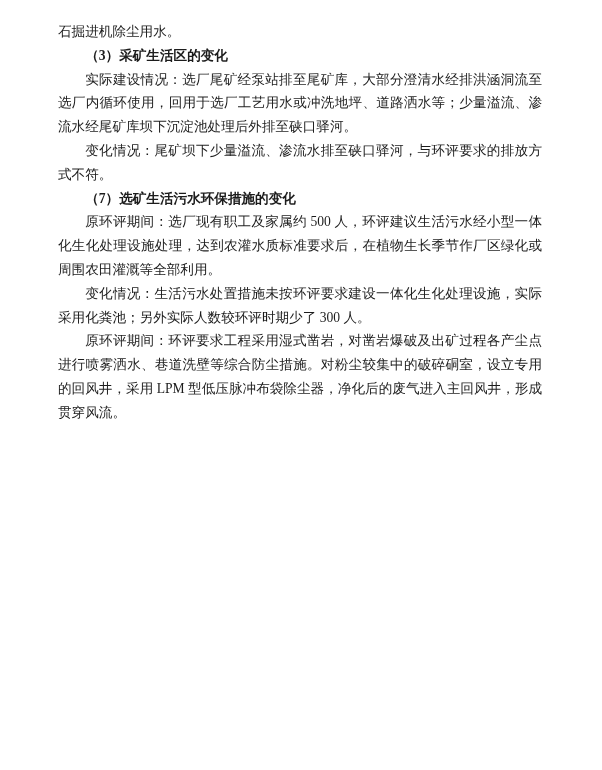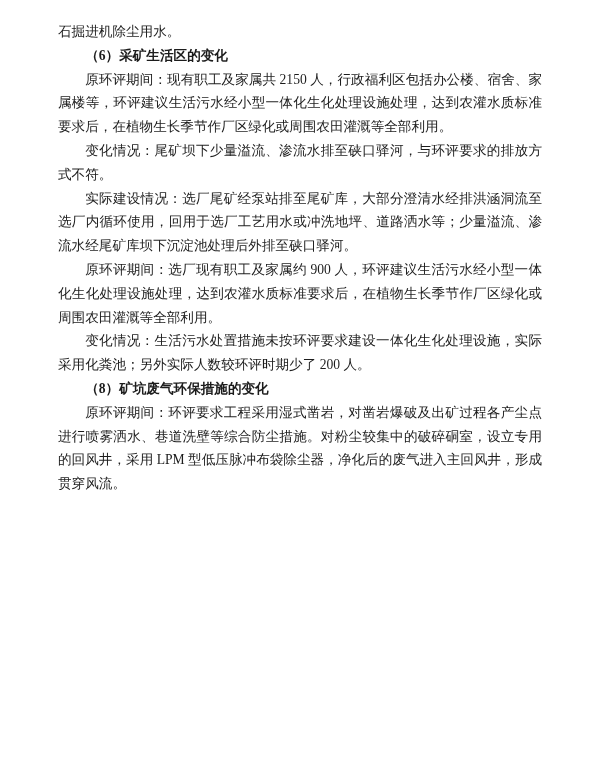--- a/index.html
+++ b/index.html
@@ -51,23 +51,22 @@
     line-height: 14px;
     color: #1c1c1c;
   }
 </style>
 </head>
 <body>
 
 <div class="page">
   <div class="content">
       <p class="continuation">石掘进机除尘用水。</p>
-      <p class="heading">（6）采矿生活区的变化</p>
-      <p class="body">原环评期间：现有职工及家属共 2150 人，行政福利区包括办公楼、宿舍、家属楼等，环评建议生活污水经小型一体化生化处理设施处理，达到农灌水质标准要求后，在植物生长季节作厂区绿化或周围农田灌溉等全部利用。</p>
+      <p class="heading">（3）采矿生活区的变化</p>
+      <p class="body">实际建设情况：选厂尾矿经泵站排至尾矿库，大部分澄清水经排洪涵洞流至选厂内循环使用，回用于选厂工艺用水或冲洗地坪、道路洒水等；少量溢流、渗流水经尾矿库坝下沉淀池处理后外排至硖口驿河。</p>
       <p class="body">变化情况：尾矿坝下少量溢流、渗流水排至硖口驿河，与环评要求的排放方式不符。</p>
-      <p class="body">实际建设情况：选厂尾矿经泵站排至尾矿库，大部分澄清水经排洪涵洞流至选厂内循环使用，回用于选厂工艺用水或冲洗地坪、道路洒水等；少量溢流、渗流水经尾矿库坝下沉淀池处理后外排至硖口驿河。</p>
-      <p class="body">原环评期间：选厂现有职工及家属约 900 人，环评建议生活污水经小型一体化生化处理设施处理，达到农灌水质标准要求后，在植物生长季节作厂区绿化或周围农田灌溉等全部利用。</p>
-      <p class="body">变化情况：生活污水处置措施未按环评要求建设一体化生化处理设施，实际采用化粪池；另外实际人数较环评时期少了 200 人。</p>
-      <p class="heading">（8）矿坑废气环保措施的变化</p>
+      <p class="heading">（7）选矿生活污水环保措施的变化</p>
+      <p class="body">原环评期间：选厂现有职工及家属约 500 人，环评建议生活污水经小型一体化生化处理设施处理，达到农灌水质标准要求后，在植物生长季节作厂区绿化或周围农田灌溉等全部利用。</p>
+      <p class="body">变化情况：生活污水处置措施未按环评要求建设一体化生化处理设施，实际采用化粪池；另外实际人数较环评时期少了 300 人。</p>
       <p class="body">原环评期间：环评要求工程采用湿式凿岩，对凿岩爆破及出矿过程各产尘点进行喷雾洒水、巷道洗壁等综合防尘措施。对粉尘较集中的破碎硐室，设立专用的回风井，采用 LPM 型低压脉冲布袋除尘器，净化后的废气进入主回风井，形成贯穿风流。</p>
     </div>
   <div class="page-number">22</div>
 </div>
 
 </body></html>

